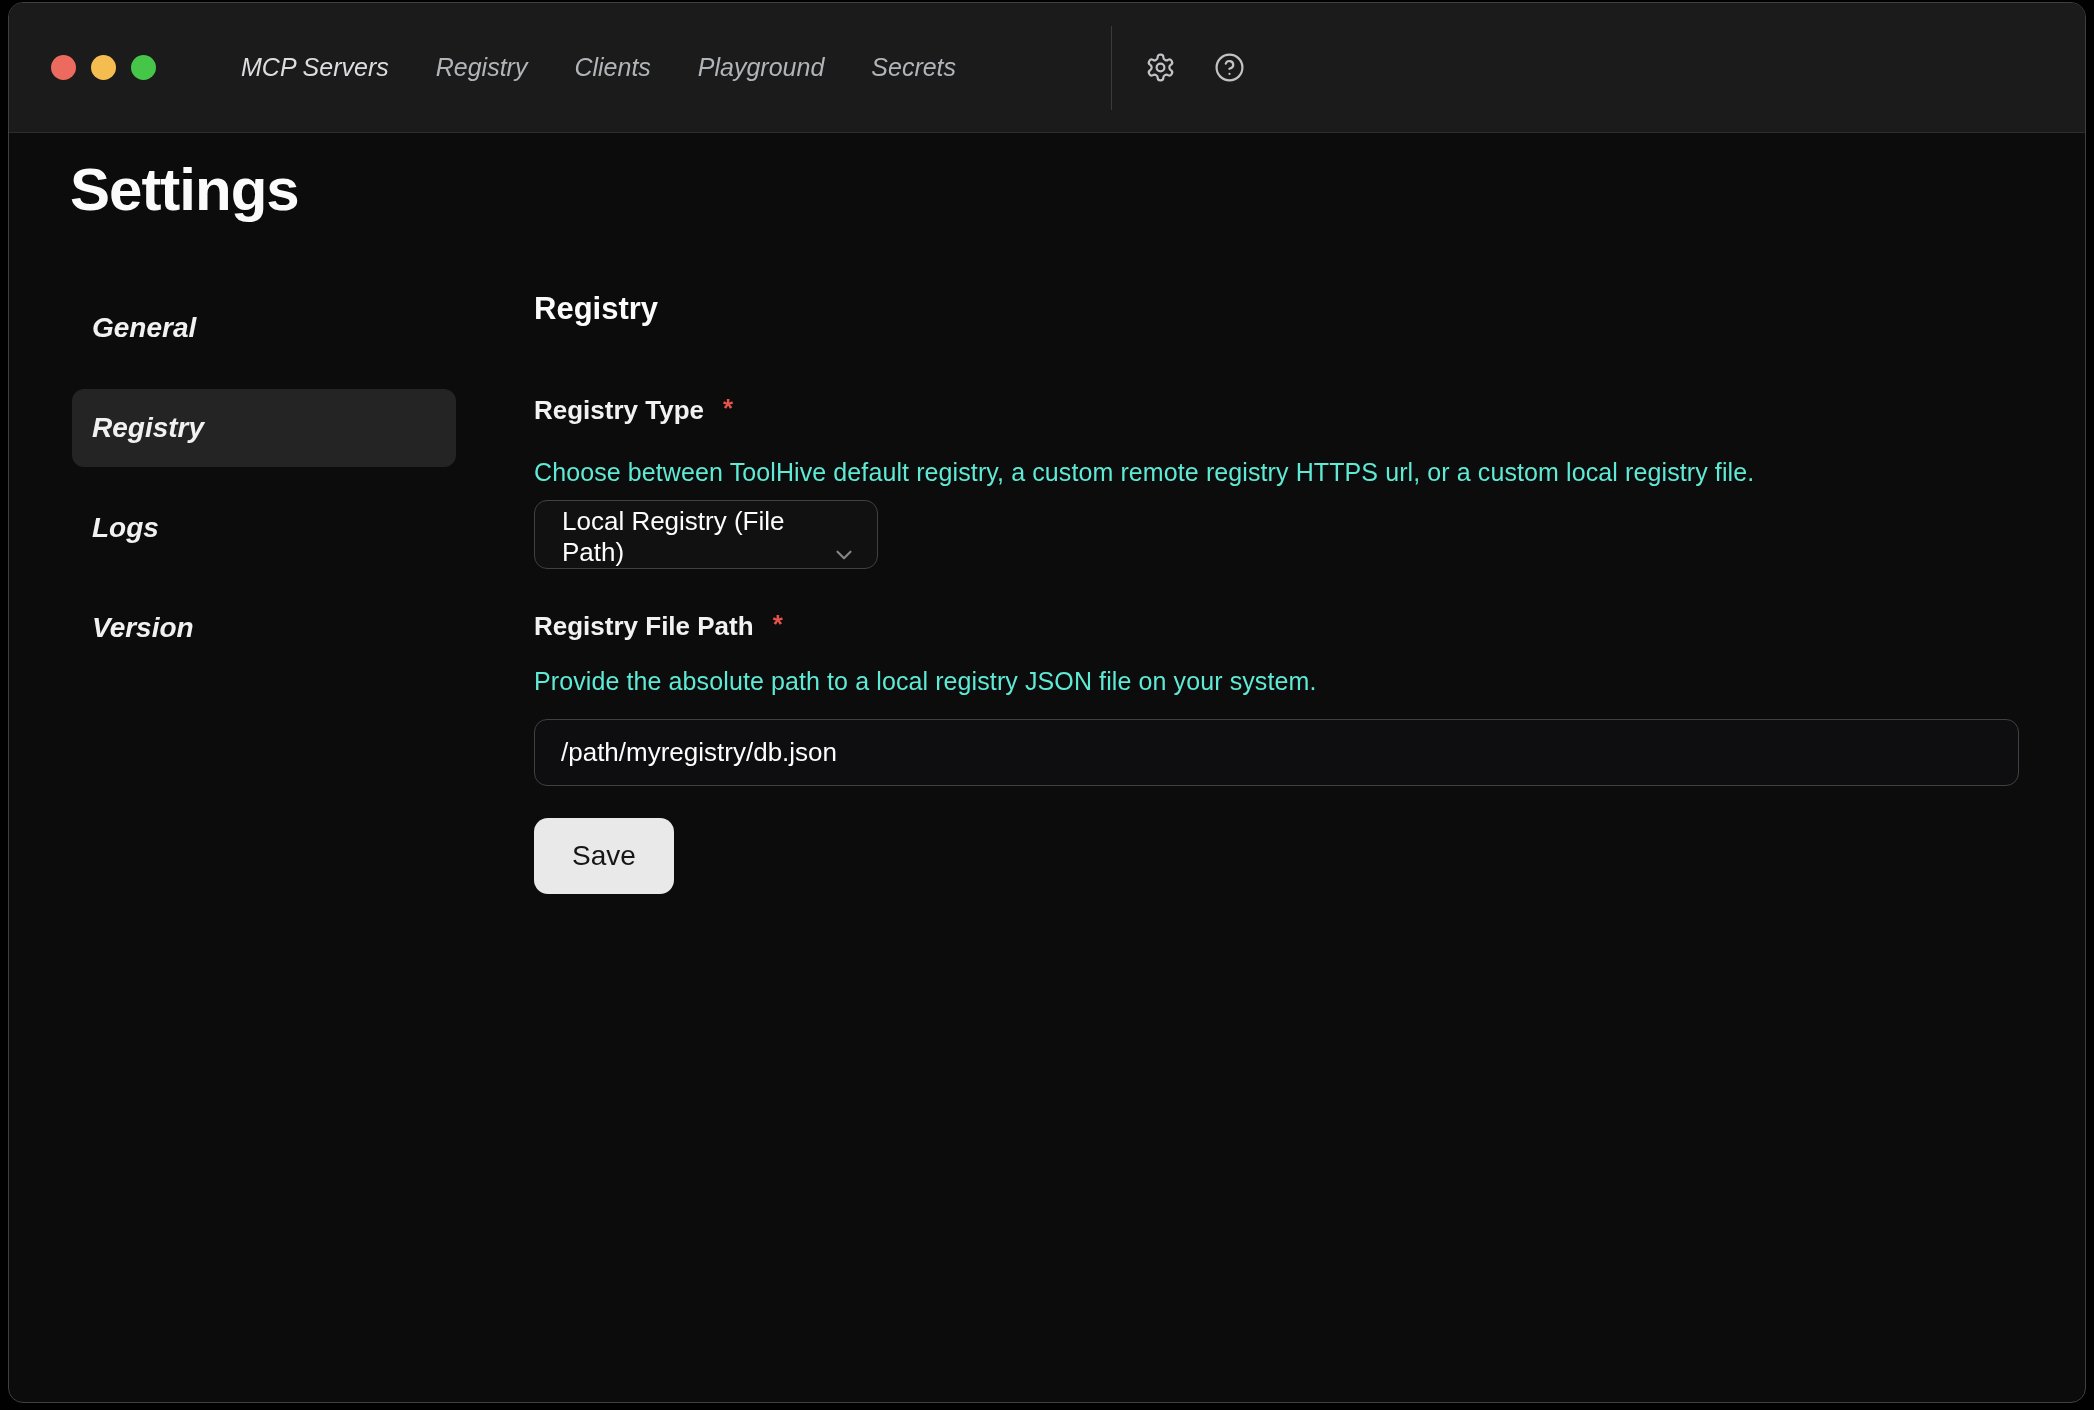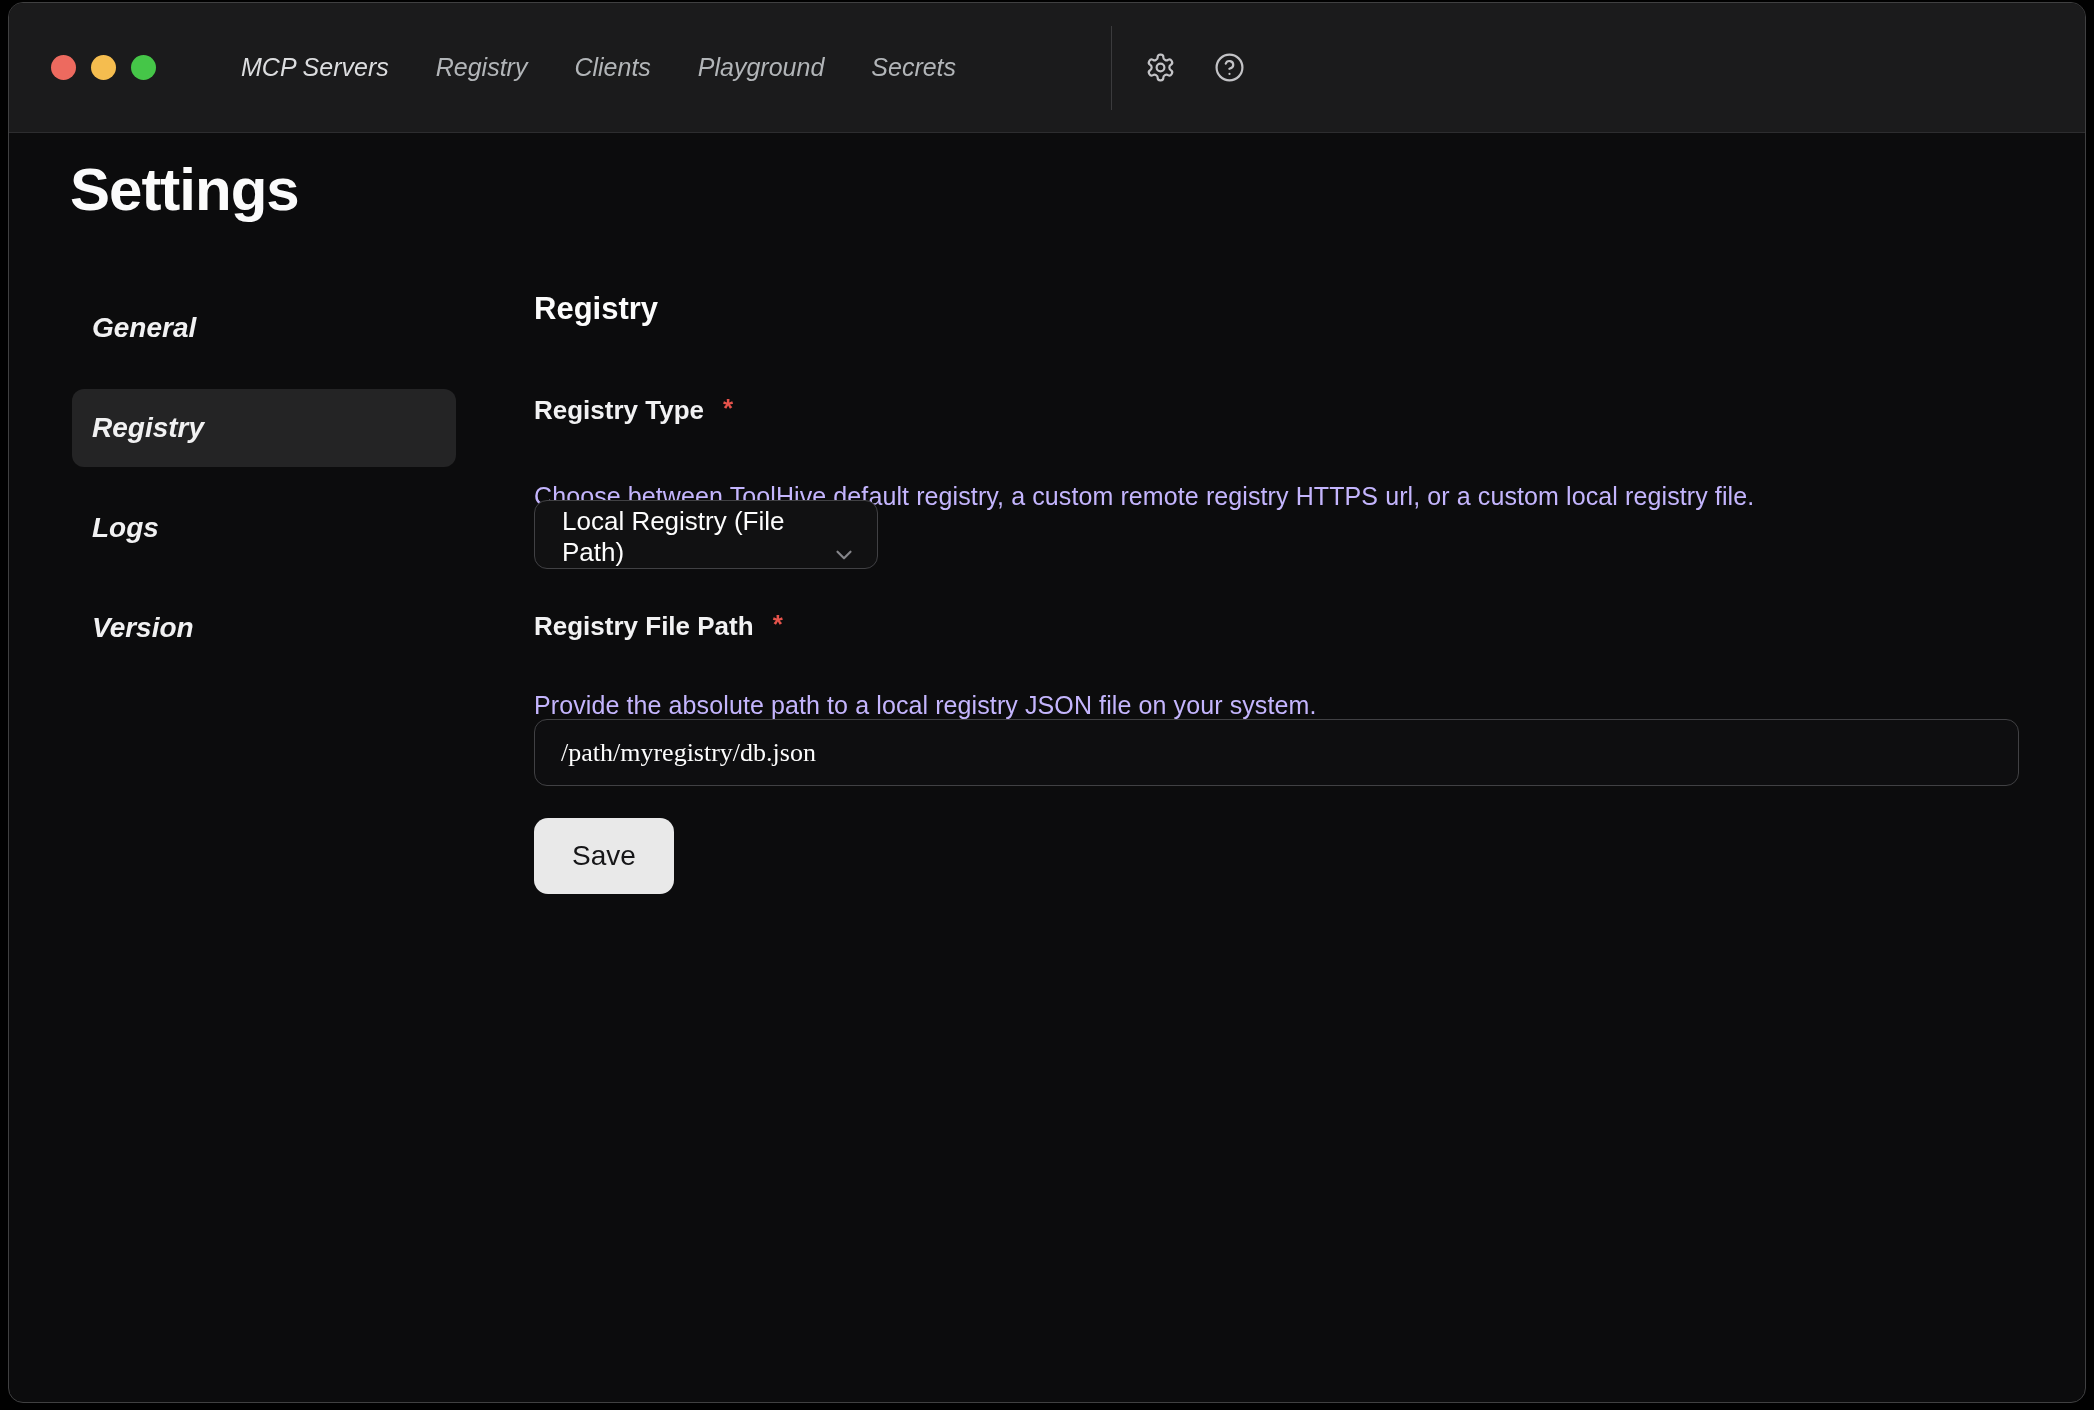--- a/index.html
+++ b/index.html
@@ -55,39 +55,39 @@
   }
   .field-label {
     position:absolute; left:525px;
     font-size:26px; font-weight:600; color:#f2f2f3;
   }
   #label-registry-type { top:392px; }
   #label-file-path     { top:608px; }
   .req { color:#e5534b; margin-left:19px; position:relative; top:-2px; font-weight:600; }
   .field-desc {
     position:absolute; left:525px;
-    font-size:25px; color:#c4b5fd; letter-spacing:0.1px;margin-top:24px;
+    font-size:25px; color:#5eead4; letter-spacing:0.1px;
   }
   #desc-registry-type { top:455px; }
   #desc-file-path     { top:664px; }
 
   .select-box {
     position:absolute; left:525px; top:497px; width:344px; height:69px;
     border:1px solid #414144; border-radius:13px; background:#111112;
     display:flex; align-items:flex-end; padding:0 20px 0 27px;
     font-size:26px; color:#fdfdfd; cursor:default;
   }
   .select-box .chevron { margin-left:auto; color:#85858a; display:flex; }
   .select-box .chevron svg { width:26px; height:26px; }
 
   .text-input {
     position:absolute; left:525px; top:716px; width:1485px; height:67px;
     background:#0e0e10; border:1px solid #414144; border-radius:13px;
     color:#fdfdfd; font-size:26px; padding:0 26px; outline:none;
-    font-family:Liberation Serif, serif;
+    font-family:Liberation Sans, sans-serif;
   }
 
   .save-btn {
     position:absolute; left:525px; top:815px; height:76px; padding:0 38px;
     background:#e9e9e9; color:#161618; border:none; border-radius:14px;
     font-size:28px; font-weight:500; font-family:"Liberation Sans", sans-serif;
     cursor:pointer;
   }
 </style>
 </head>

